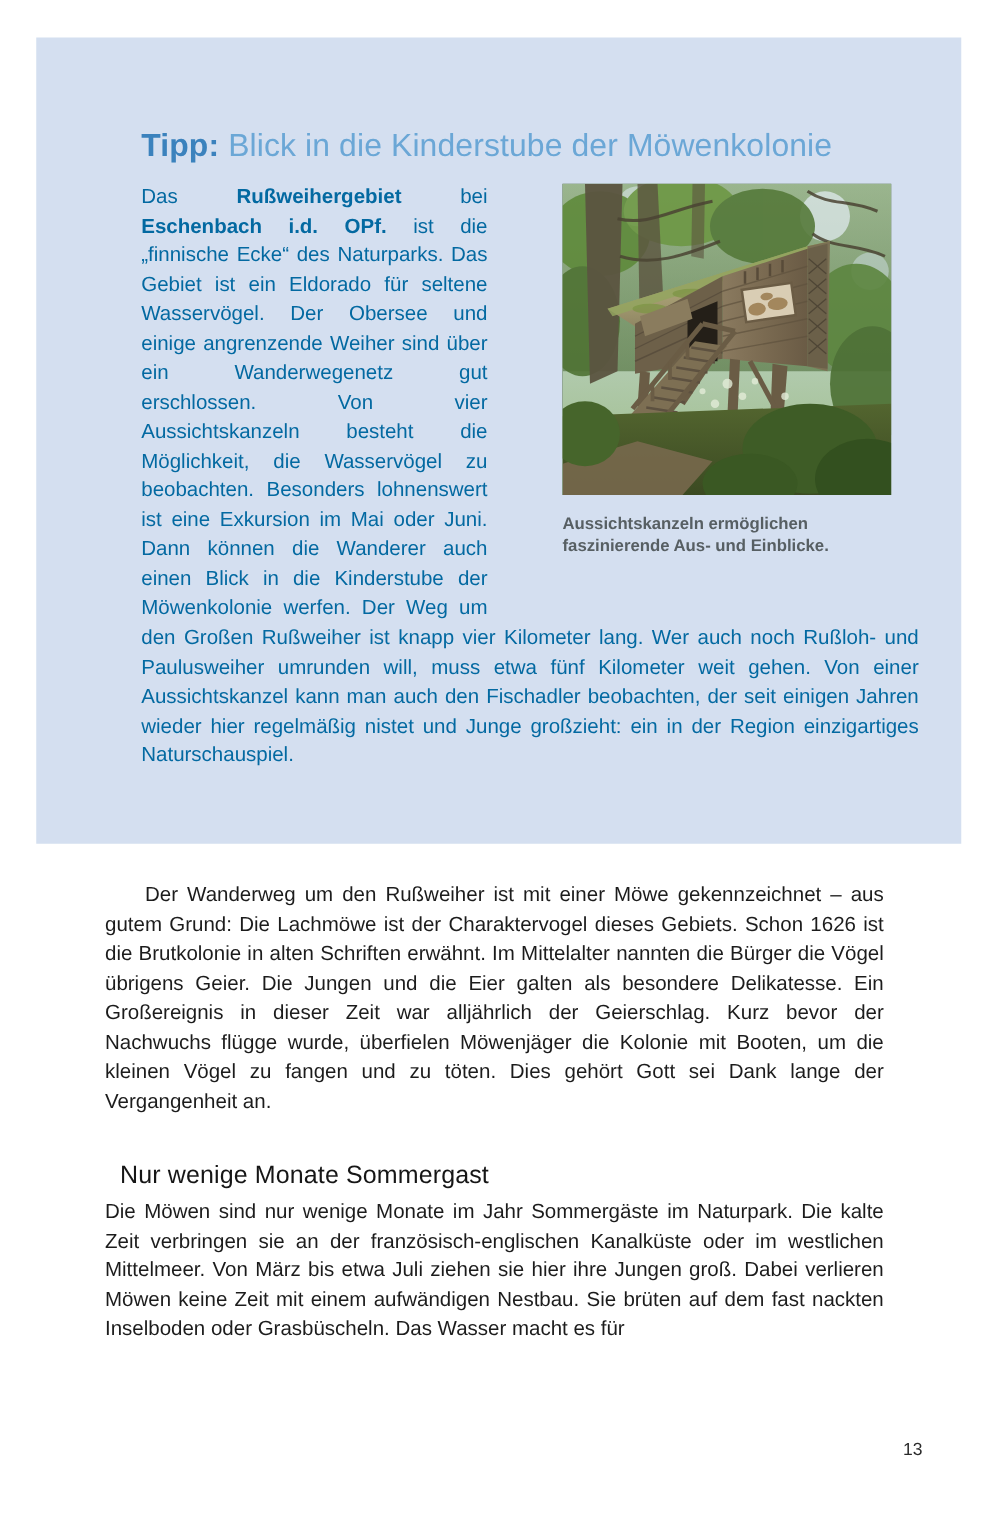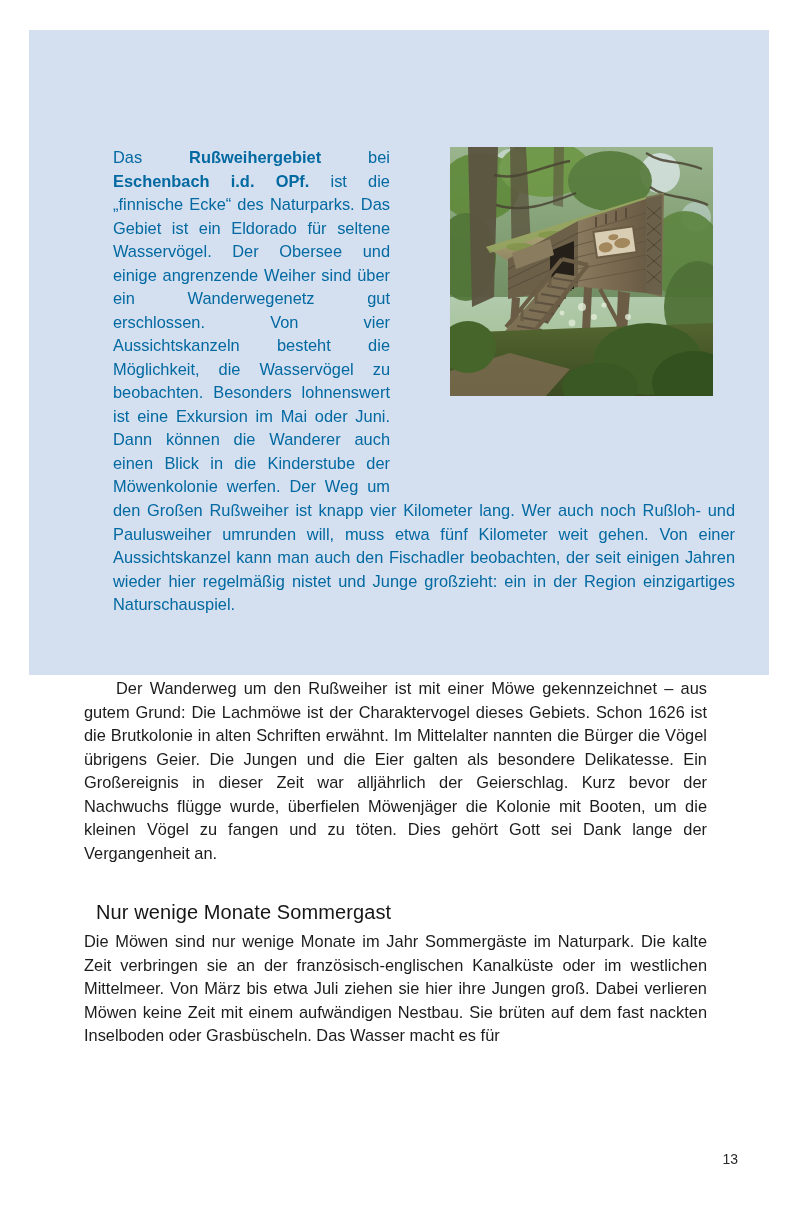--- a/index.html
+++ b/index.html
@@ -85,21 +85,21 @@
     width: 345px;
     height: 345px;
     shape-outside: content-box;
   }
   #tip-text b { font-weight: 700; }
 
   
   #page-body {
     position: absolute;
     left: 84px;
-    top: 677px;
+    top: 705px;
     width: 623px;
   }
   .para {
     font-size: 16.4px;
     line-height: 1.435;
     text-align: justify;
     color: #1c1c1c;
     margin: 0;
   }
   .para.indent { text-indent: 32px; }
@@ -119,20 +119,23 @@
     font-size: 14px;
     color: #2a2a2a;
     font-weight: 400;
   }
 </style>
 </head>
 <body>
 
 <div id="tip-box">
 
+  <h2 id="tip-heading">
+    <span class="tip-label">Tipp:</span><span class="tip-rest"> Blick in die Kinderstube der Möwenkolonie</span>
+  </h2>
 
   <div id="photo-block">
     <div id="tip-photo">
       <svg width="263" height="249" viewBox="0 0 263 249" xmlns="http://www.w3.org/2000/svg" role="img">
         <defs>
           <linearGradient id="skyG" x1="0" y1="0" x2="0" y2="1">
             <stop offset="0%" stop-color="#cfe0e6"></stop>
             <stop offset="100%" stop-color="#9cbb86"></stop>
           </linearGradient>
           <linearGradient id="canopyG" x1="0" y1="0" x2="0" y2="1">
@@ -300,20 +303,21 @@
         <g fill="#e3ecd8" opacity="0.8">
           <circle cx="132" cy="160" r="4"></circle>
             <circle cx="144" cy="170" r="3"></circle>
           <circle cx="122" cy="176" r="3.4"></circle>
             <circle cx="154" cy="158" r="2.6"></circle>
           <circle cx="178" cy="170" r="3"></circle>
             <circle cx="112" cy="166" r="2.4"></circle>
         </g>
       </svg>
     </div>
+    <div id="photo-caption">Aussichtskanzeln ermöglichen faszinierende Aus- und Einblicke.</div>
   </div>
 
   <div id="tip-text">
     <div class="wrap-box"></div><span>Das </span><b>Rußweihergebiet</b><span> bei </span><b>Eschenbach i.d. OPf.</b><span> ist die „finnische Ecke“ des Naturparks. Das Gebiet ist ein Eldorado für seltene Wasservögel. Der Obersee und einige angrenzende Weiher sind über ein Wanderwegenetz gut erschlossen. Von vier Aussichtskanzeln besteht die Möglichkeit, die Wasservögel zu beobachten. Besonders lohnenswert ist eine Exkursion im Mai oder Juni. Dann können die Wanderer auch einen Blick in die Kinderstube der Möwenkolonie werfen. Der Weg um den Großen Rußweiher ist knapp vier Kilometer lang. Wer auch noch Rußloh- und Paulusweiher umrunden will, muss etwa fünf Kilometer weit gehen. Von einer Aussichtskanzel kann man auch den Fischadler beobachten, der seit einigen Jahren wieder hier regelmäßig nistet und Junge großzieht: ein in der Region einzigartiges Naturschauspiel.</span>
   </div>
 </div>
 
 <div id="page-body">
   <p class="para indent">Der Wanderweg um den Rußweiher ist mit einer Möwe gekennzeichnet – aus gutem Grund: Die Lachmöwe ist der Charaktervogel dieses Gebiets. Schon 1626 ist die Brutkolonie in alten Schriften erwähnt. Im Mittelalter nannten die Bürger die Vögel übrigens Geier. Die Jungen und die Eier galten als besondere Delikatesse. Ein Großereignis in dieser Zeit war alljährlich der Geierschlag. Kurz bevor der Nachwuchs flügge wurde, überfielen Möwenjäger die Kolonie mit Booten, um die kleinen Vögel zu fangen und zu töten. Dies gehört Gott sei Dank lange der Vergangenheit an.</p>
   <h3 id="section-heading">Nur wenige Monate Sommergast</h3>

